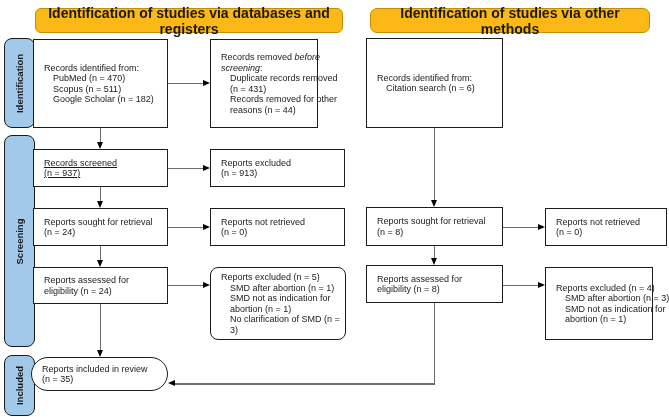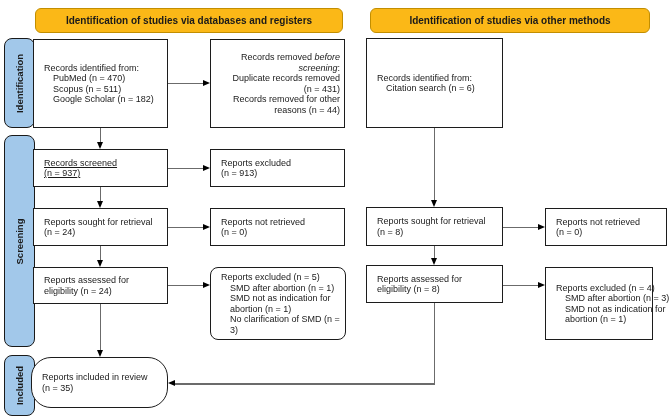--- a/index.html
+++ b/index.html
@@ -6,52 +6,52 @@
   #stage{
     position:relative;width:669px;height:417px;background:var(--bg,#fff);
     font-family:"Liberation Sans","DejaVu Sans",sans-serif;color:var(--txt,#1a1a1a);
     overflow:hidden;
   }
   
   .hdr{
     position:absolute;height:25px;box-sizing:border-box;
     background:var(--hdr-bg,#FBB817);border:1px solid var(--hdr-bd,#C28E00);
     border-radius:6px;display:flex;align-items:center;justify-content:center;
-    font-size:10px;font-weight:bold;text-align:center;
+    font-size:14px;font-weight:bold;text-align:center;
   }
   #hdr-db{left:35px;top:8px;width:308px;}
-  #hdr-om{left:370px;top:8px;width:280px;}
+  #hdr-om{left:370px;top:8px;width:280px;border-radius:7px;}
   
   .side{
     position:absolute;left:4px;width:31px;box-sizing:border-box;
     background:var(--side-bg,#A2C8EA);border:1.5px solid var(--side-bd,#1a1a1a);
     border-radius:8px;display:flex;align-items:center;justify-content:center;
   }
   .side .vt{transform:rotate(-90deg);white-space:nowrap;font-weight:bold;font-size:9.5px;}
   #side-identification{top:38px;height:90px;}
   #side-screening{top:135px;height:212px;}
   #side-included{top:355px;height:61px;}
   
   .fbox{
     position:absolute;box-sizing:border-box;background:#fff;
     border:1.6px solid var(--box-bd,#1c1c1c);
     display:flex;flex-direction:column;justify-content:center;
     padding:2px 4px 2px 10px;font-size:9px;line-height:10.5px;
   }
   .fbox .ln{white-space:nowrap;}
   .fbox .ln.ind{padding-left:9px;}
   #box-db-identified{left:33px;top:39px;width:135px;height:89px;}
-  #box-db-removed{left:210px;top:39px;width:135px;height:89px;align-items:flex-end;}
+  #box-db-removed{left:210px;top:39px;width:108px;height:89px;}
   #box-db-screened{left:33px;top:149px;width:135px;height:38px;text-decoration:underline;}
   #box-db-excluded{left:210px;top:149px;width:135px;height:38px;}
   #box-db-sought{left:33px;top:208px;width:135px;height:38px;}
   #box-db-notret{left:210px;top:208px;width:135px;height:38px;}
   #box-db-assessed{left:33px;top:267px;width:135px;height:37px;}
   #box-db-repexcl{left:210px;top:267px;width:136px;height:73px;border-radius:8px;}
-  #box-included{left:31px;top:357px;width:137px;height:51px;border-radius:20px;}
+  #box-included{left:31px;top:357px;width:137px;height:34px;border-radius:20px;}
   #box-om-identified{left:366px;top:38px;width:137px;height:90px;}
   #box-om-sought{left:366px;top:207px;width:137px;height:39px;}
   #box-om-notret{left:545px;top:208px;width:122px;height:38px;}
   #box-om-assessed{left:366px;top:265px;width:137px;height:38px;}
   #box-om-repexcl{left:545px;top:267px;width:108px;height:73px;}
   
   .hl{position:absolute;height:1.5px;background:var(--ln,#6b6b6b);}
   .vl{position:absolute;width:1.5px;background:var(--ln,#6b6b6b);}
   .ah{position:absolute;width:0;height:0;}
   .ah.r{border-top:3.5px solid transparent;border-bottom:3.5px solid transparent;border-left:7px solid var(--ah,#000);}

